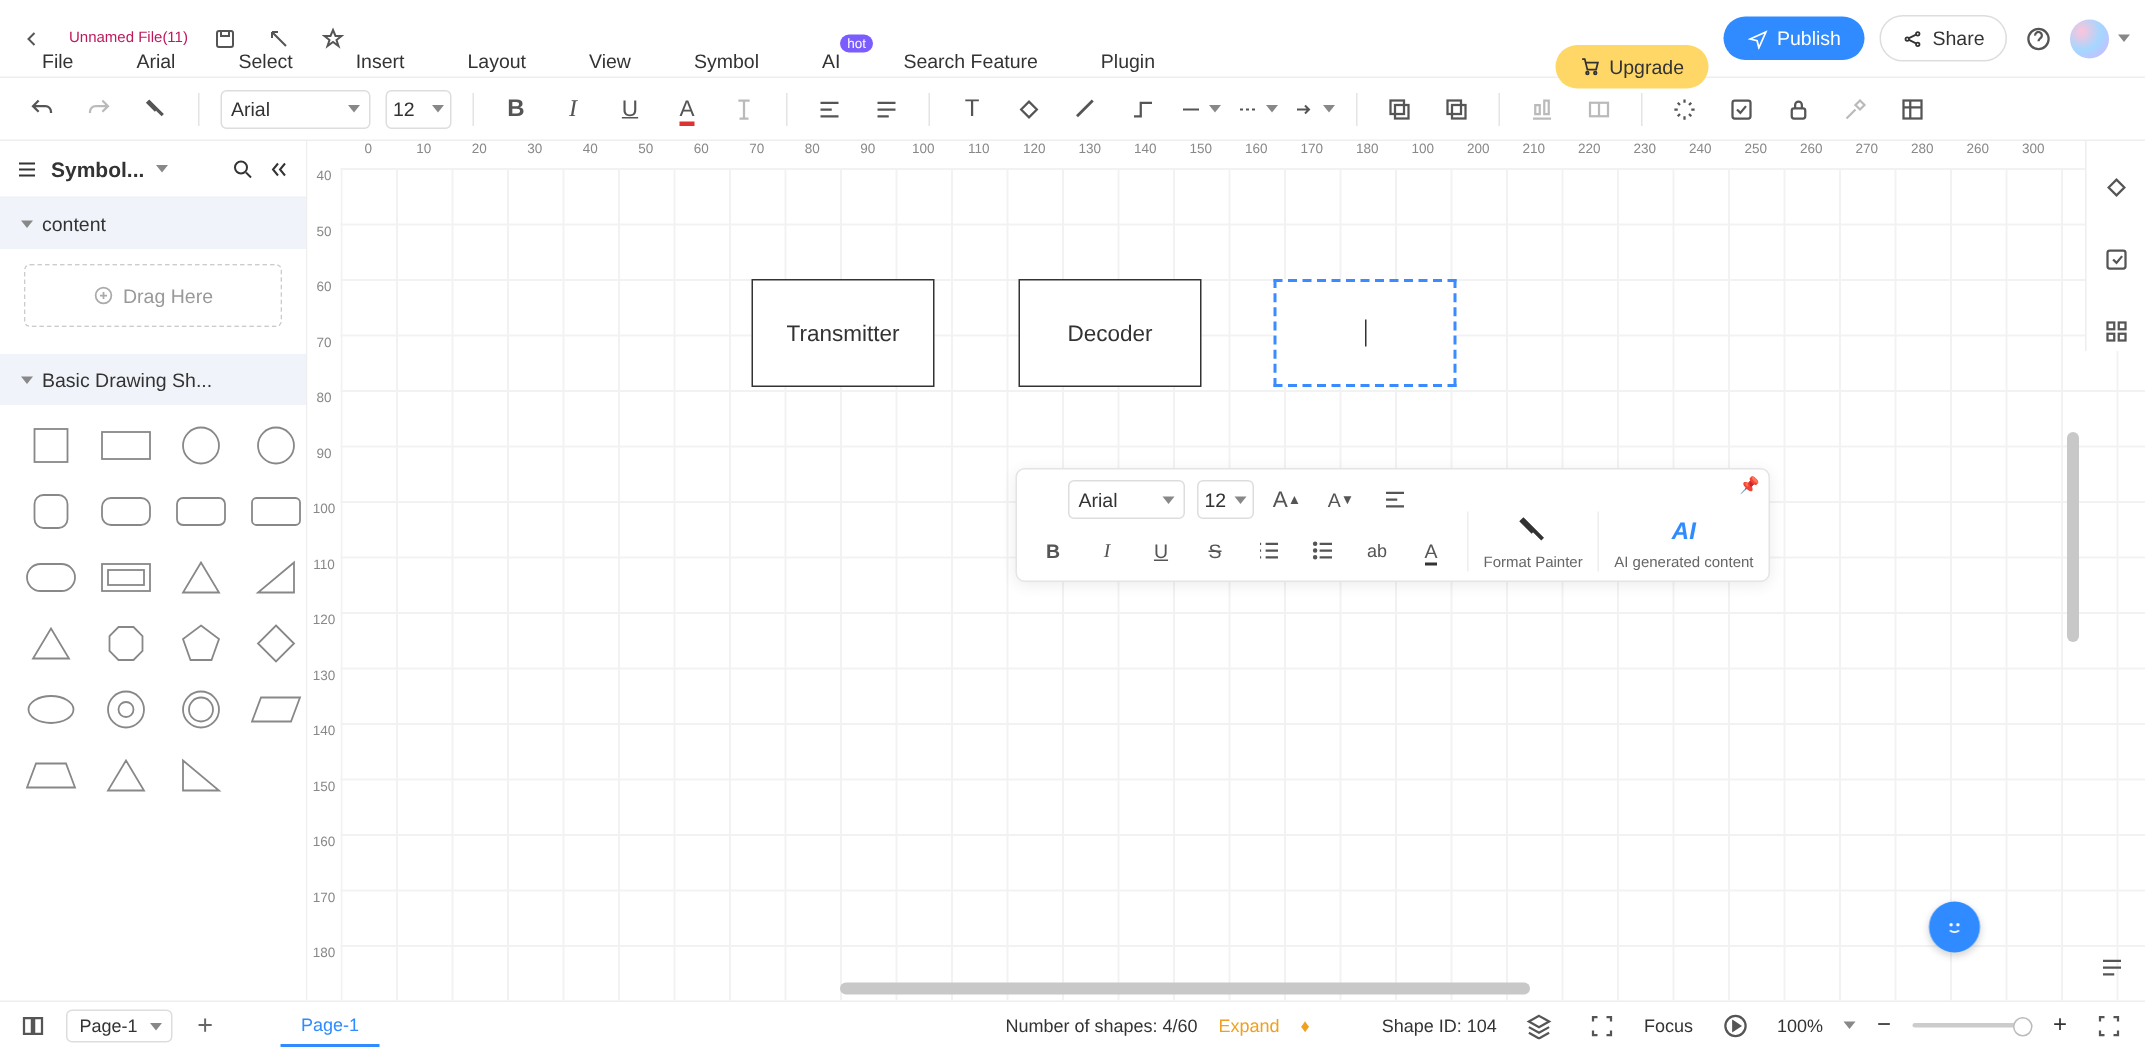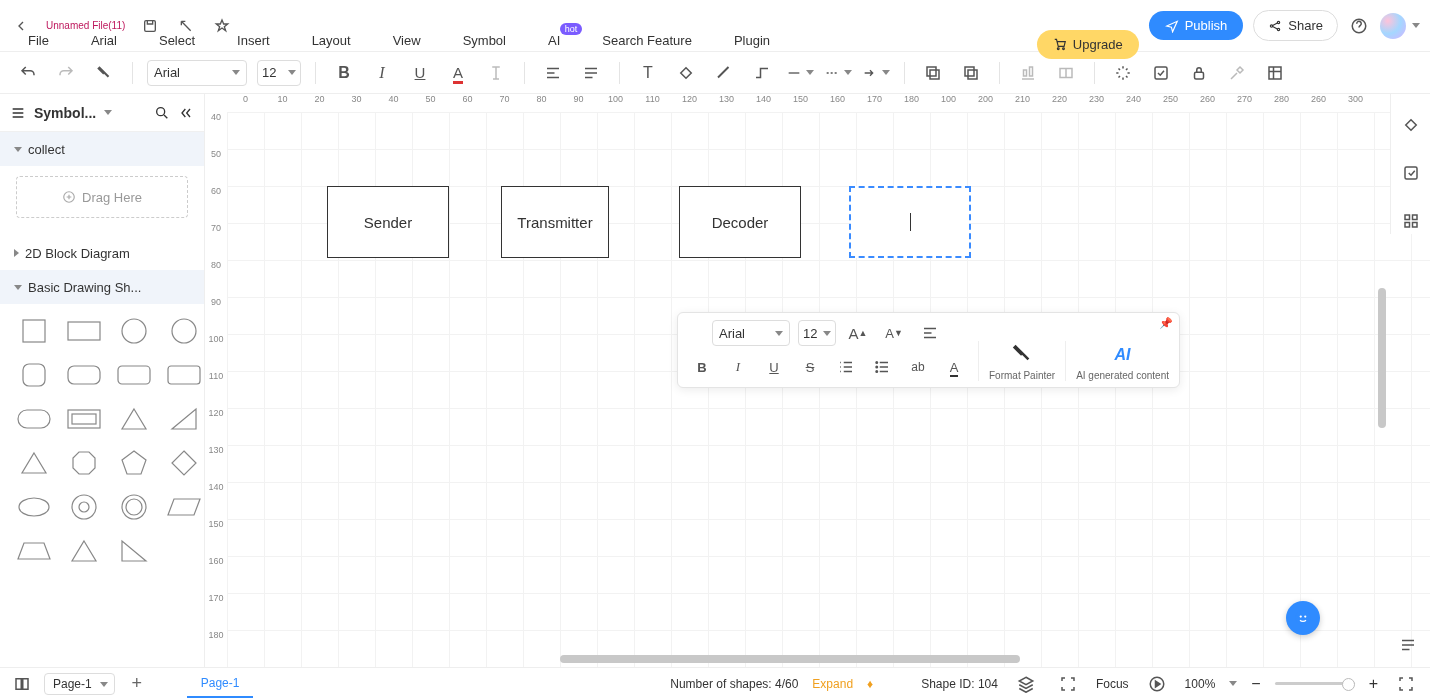--- a/index.html
+++ b/index.html
@@ -322,33 +322,29 @@
       <svg width="16" height="16" viewBox="0 0 24 24" fill="none" stroke="currentColor" stroke-width="2">
           <circle cx="10" cy="10" r="6"></circle>
           <path d="M15 15l5 5"></path>
         </svg>
       <svg width="16" height="16" viewBox="0 0 24 24" fill="none" stroke="currentColor" stroke-width="2">
           <path d="M11 6l-5 6 5 6M18 6l-5 6 5 6"></path>
         </svg>
     </div>
     <div class="side-section-head active">
       <span class="tri-down"></span>
-      <span>collect</span>
+      <span>content</span>
     </div>
     <div class="drop-zone">
       <svg width="14" height="14" viewBox="0 0 24 24" fill="none" stroke="#aaa" stroke-width="2">
           <circle cx="12" cy="12" r="9"></circle>
           <path d="M12 8v8M8 12h8"></path>
         </svg>
       <span>Drag Here</span>
     </div>
-    <div class="side-section-head">
-        <span class="tri-right"></span>
-        <span>2D Block Diagram</span>
-      </div>
     <div class="side-section-head active">
         <span class="tri-down"></span>
         <span>Basic Drawing Sh...</span>
       </div>
     <div class="shape-grid">
       <div class="shape-cell">
           <svg width="30" height="30">
             <rect x="4" y="4" width="22" height="22"></rect>
           </svg>
         </div>
@@ -513,24 +509,21 @@
         <span>110</span>
         <span>120</span>
         <span>130</span>
         <span>140</span>
         <span>150</span>
         <span>160</span>
         <span>170</span>
         <span>180</span>
       </div>
     <div class="canvas">
-      <div class="shape-box" style="left:100px; top:74px; width:122px; height:72px;">
-          <span>Sender</span>
-        </div>
-      <div class="shape-box" style="left:274px; top:74px; width:108px; height:72px;">
+      <div class="shape-box" style="left:274px; top:74px; width:122px; height:72px;">
           <span>Transmitter</span>
         </div>
       <div class="shape-box" style="left:452px; top:74px; width:122px; height:72px;">
           <span>Decoder</span>
         </div>
       <div class="shape-box editing" style="left:622px; top:74px; width:122px; height:72px;">
           <span class="cursor-line"></span>
         </div>
 
       <div class="float-toolbar" style="left:450px; top:200px;">

